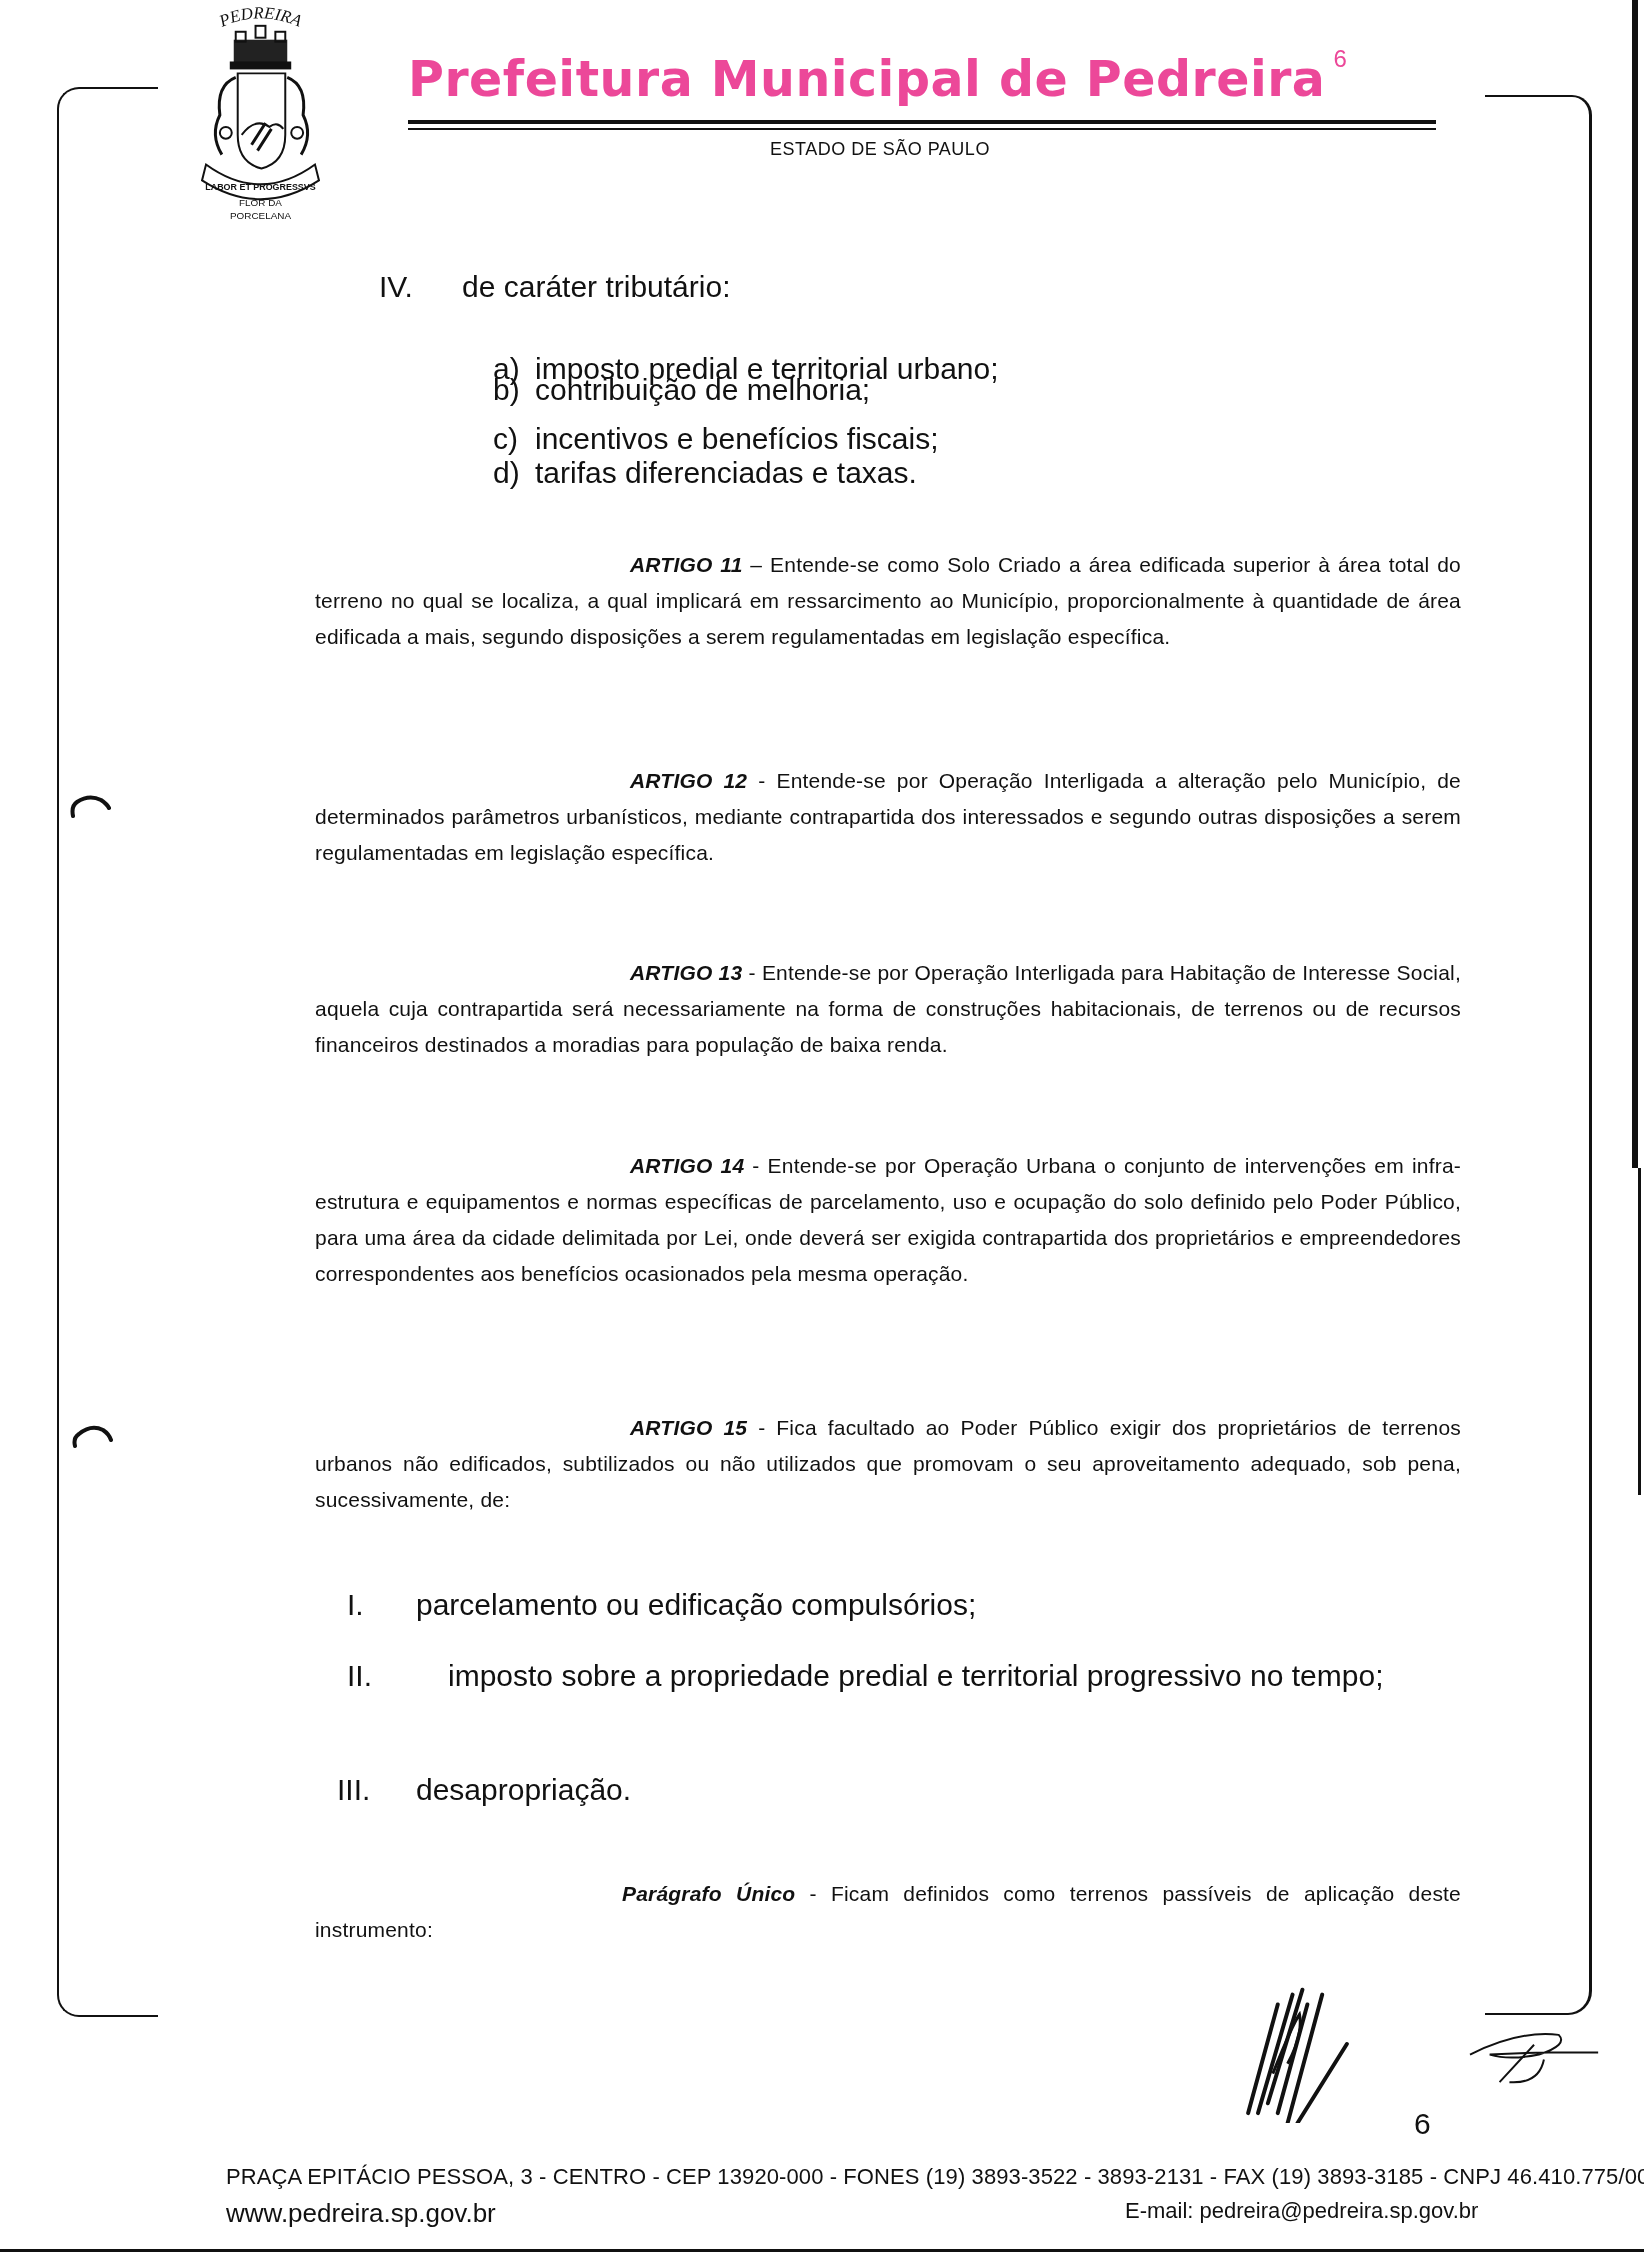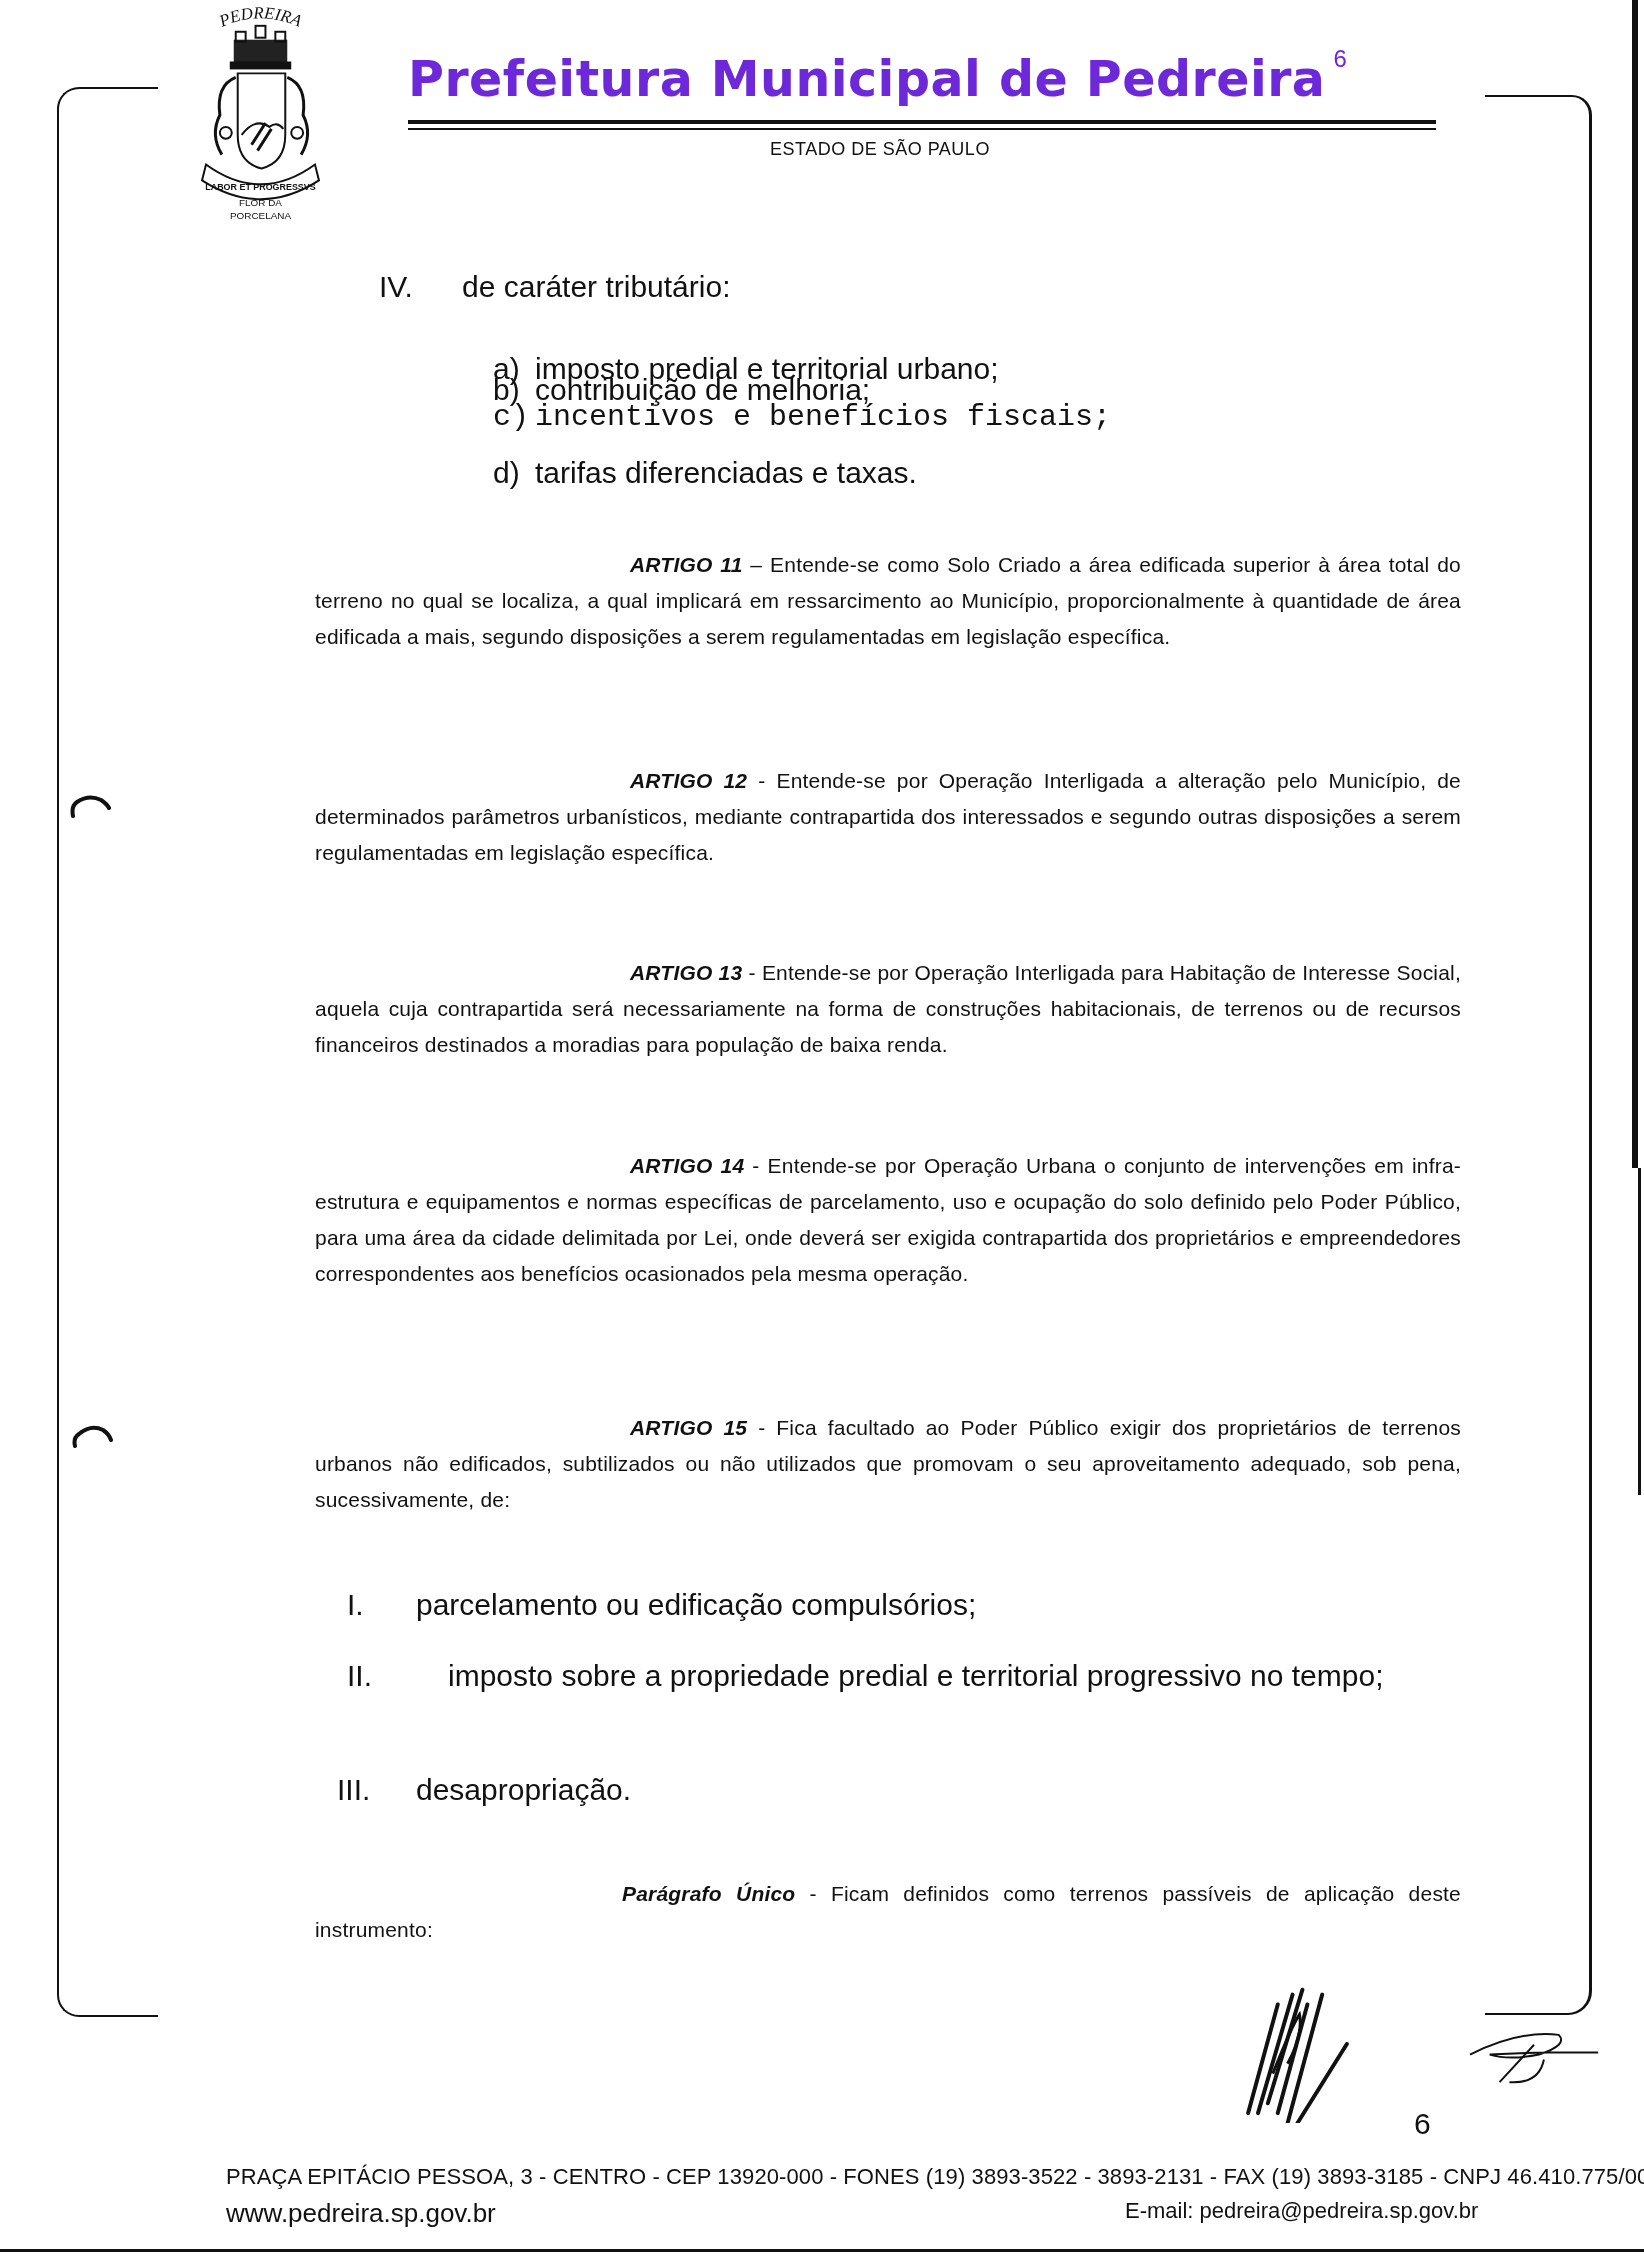--- a/index.html
+++ b/index.html
@@ -22,21 +22,21 @@
     }
     .frame-left-mask { left: 158px; top: 79px; width: 1327px; height: 1940px; background: #fff; }
     .scan-edge { left: 1632px; top: 0; width: 6px; height: 1168px; background: #111; }
     .scan-edge2 { left: 1638px; top: 1168px; width: 3px; height: 327px; background: #111; }
     .bottom-rule { left: 0; top: 2249px; width: 1644px; height: 3px; background: #111; }
 
     
     .logo { left: 186px; top: 6px; width: 149px; height: 218px; }
     .title {
       left: 408px; top: 51px; font-family: "DejaVu Sans", sans-serif; font-weight: bold;
-      font-size: 49px; letter-spacing: 0.5px; white-space: nowrap; color: #6d28d9;
+      font-size: 49px; letter-spacing: 0.5px; white-space: nowrap; color: #ec4899;
     }
     .title-page { font-size: 24px; font-weight: normal; vertical-align: top; position: relative; top: -6px; margin-left: 8px; font-family: "Liberation Sans", sans-serif; }
     .title-rule1 { left: 408px; top: 120px; width: 1028px; height: 4px; background: #111; }
     .title-rule2 { left: 408px; top: 128px; width: 1028px; height: 2px; background: #111; }
     .subtitle { left: 770px; top: 139px; font-size: 18px; letter-spacing: 0.5px; white-space: nowrap; }
     .para {
       position: absolute; left: 315px; width: 1146px; text-align: justify;
       font-size: 21px; line-height: 36px; letter-spacing: 0.2px;
     }
     .para .indent { display: inline-block; width: 315px; }
@@ -104,21 +104,21 @@
 <div class="list-item" style="left:354px; top:269px;">
   <span class="lbl" style="width:83px;margin-left:25px;">IV.</span><span>de caráter tributário:</span>
 </div>
 
 <div class="list-item" style="left:493px; top:351px;">
   <span class="lbl" style="width:42px;">a)</span><span>imposto predial e territorial urbano;</span>
 </div>
 <div class="list-item" style="left:493px; top:372px;">
   <span class="lbl" style="width:42px;">b)</span><span>contribuição de melhoria;</span>
 </div>
-<div class="list-item" style="left:493px; top:400px;font-family:Liberation Mono, monospace;">
+<div class="list-item" style="left:493px; top:421px;">
   <span class="lbl" style="width:42px;">c)</span><span>incentivos e benefícios fiscais;</span>
 </div>
 <div class="list-item" style="left:493px; top:455px;">
   <span class="lbl" style="width:42px;">d)</span><span>tarifas diferenciadas e taxas.</span>
 </div>
 
 <div class="para" style="top:547px;">
   <span class="indent"></span><span class="art">ARTIGO 11</span><span> – </span><span>Entende-se como Solo Criado a área edificada superior à área total do terreno no qual se localiza, a qual implicará em ressarcimento ao Município, proporcionalmente à quantidade de área edificada a mais, segundo disposições a serem regulamentadas em legislação específica.</span>
 </div>
 

